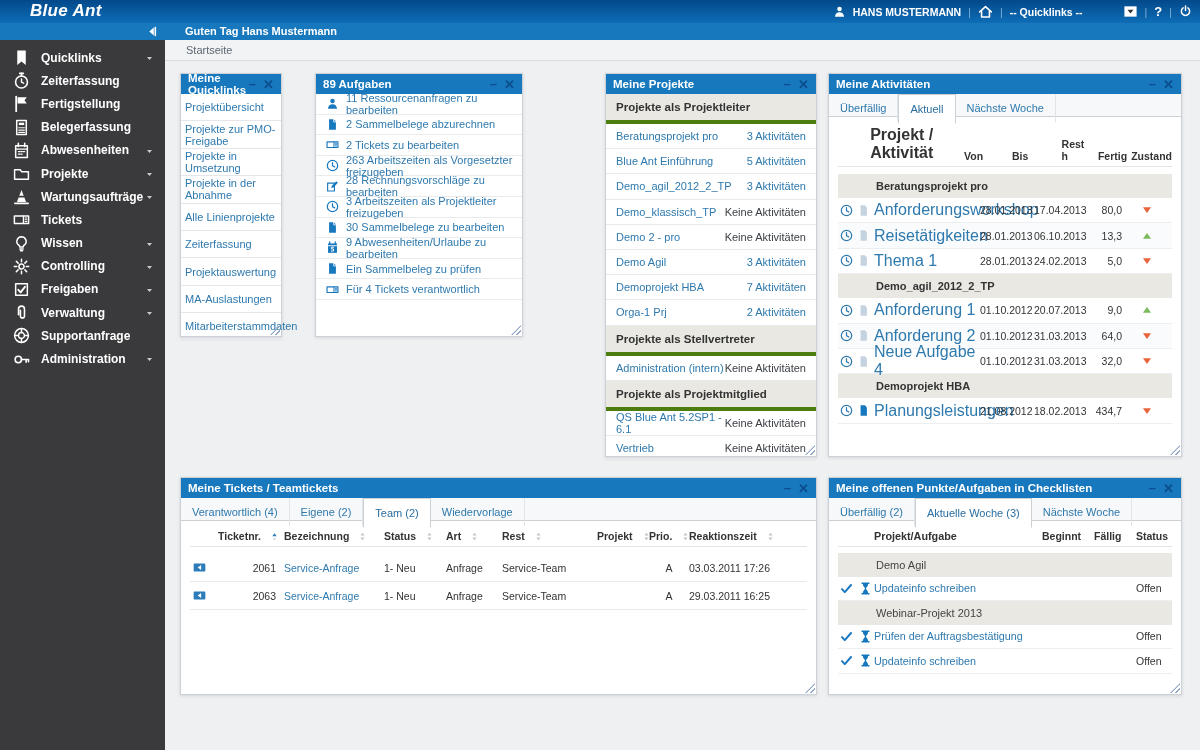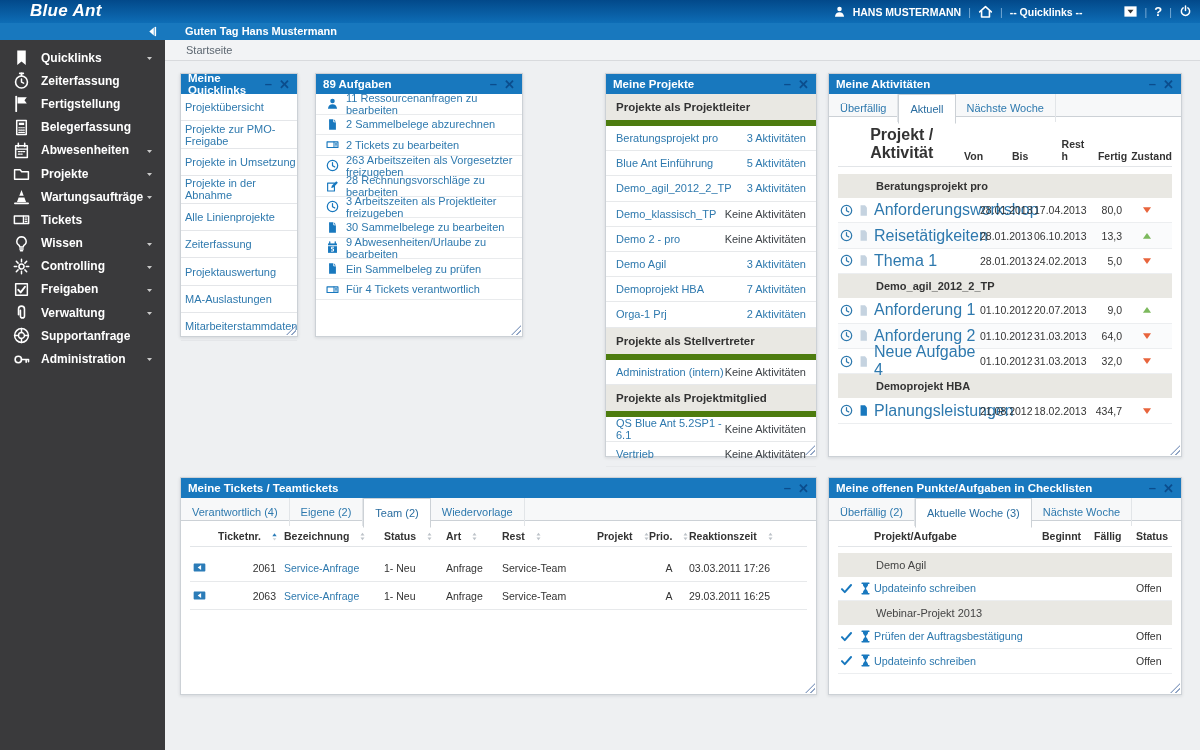--- a/index.html
+++ b/index.html
@@ -42,21 +42,21 @@
   .pln{color:#3a3f44;}
 
   
   .ql-item{height:26.4px;border-bottom:1px solid #e4e6e9;display:flex;align-items:center;padding-left:4px;font-size:11px;color:#2e79ae;cursor:pointer;}
 
   
   .auf-item{height:19.6px;border-bottom:1px solid #e9ebed;display:flex;align-items:center;padding-left:10px;font-size:11px;color:#2e79ae;cursor:pointer;}
   .auf-item .ic{color:#1878be;margin-right:7px;}
 
   
-  .sect{height:26px;background:#e9e8e3;border-bottom:6px solid #4d7c0f;display:flex;align-items:center;padding-left:10px;font-size:11.5px;font-weight:bold;color:#333;}
+  .sect{height:26px;background:#e9e8e3;border-bottom:4px solid #4d7c0f;display:flex;align-items:center;padding-left:10px;font-size:11.5px;font-weight:bold;color:#333;}
   .prj-row{height:24.2px;border-bottom:1px solid #e7e9eb;display:flex;align-items:center;padding:0 10px;font-size:11px;}
   .prj-name{flex:1;}
 
   
   .tabs{height:22px;border-bottom:1px solid #ccd1d6;background:#f7f8f9;display:flex;font-size:11px;position:relative;}
   .tab{padding:14px 11px;display:flex;align-items:center;color:#2e79ae;border-right:1px solid #e2e5e8;cursor:pointer;}
   .tab.active{background:#fff;border:1px solid #ccd1d6;border-bottom:1px solid #fff;margin-bottom:-1px;color:#2a6da0;}
 
   
   .tbl{margin:9px;font-size:10.5px;color:#333;}
@@ -331,21 +331,21 @@
             <path d="M3.5 5.5L8 10.5l4.5-5z" fill="currentColor"></path>
           </svg>
         </span>
       </div>
 </div>
 
 <div class="breadcrumb">
       <span>Startseite</span>
     </div>
 
-<div class="panel" style="left:180px;top:73px;width:118px;height:264px;">
+<div class="panel" style="left:180px;top:73px;width:102px;height:264px;">
   <div class="phead">
     <span>Meine Quicklinks</span>
         <span class="sp"></span>
     <span class="pmin">–</span>
     <span class="pclose">✕</span>
   </div>
   <div class="ql-item">Projektübersicht</div>
   <div class="ql-item">Projekte zur PMO-Freigabe</div>
   <div class="ql-item">Projekte in Umsetzung</div>
   <div class="ql-item">Projekte in der Abnahme</div>

